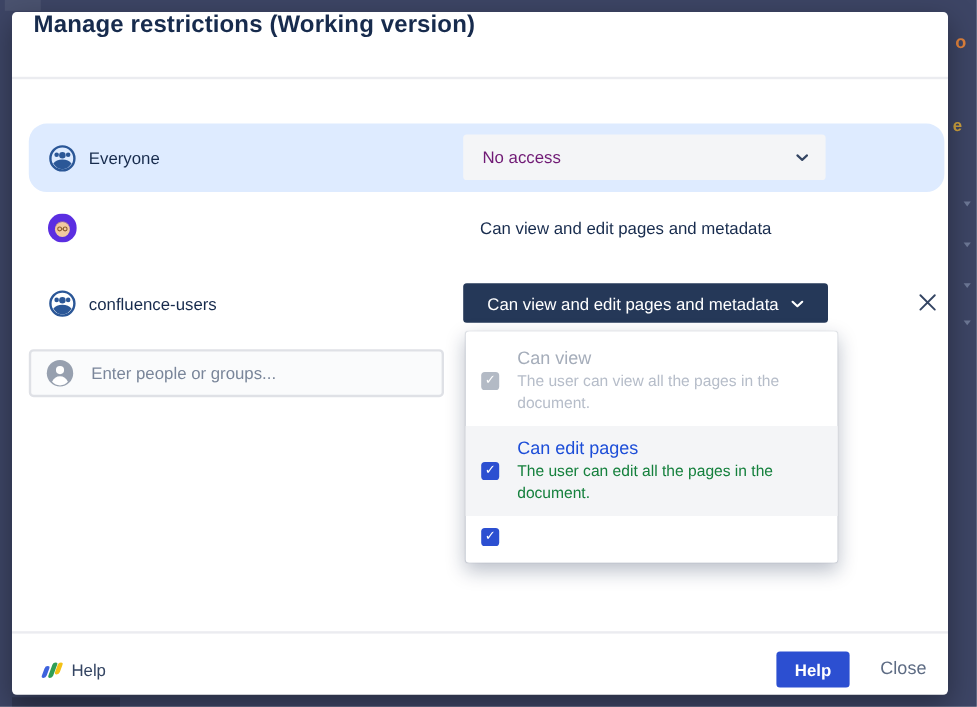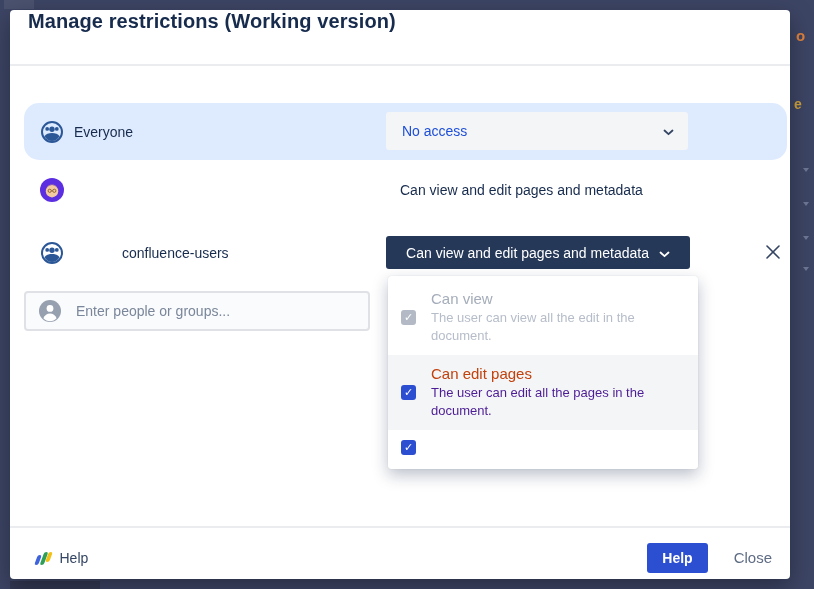--- a/index.html
+++ b/index.html
@@ -21,30 +21,30 @@
     position:absolute;left:10px;top:10px;width:780px;height:569px;
     background:#ffffff;border-radius:4px;
     box-shadow:0 8px 24px rgba(0,0,0,.35);
   }
   .modal-header{height:56px;border-bottom:2px solid #ebecf0;display:flex;align-items:flex-start;padding:0 18px;box-sizing:border-box;}
   .modal-title{font-size:20px;font-weight:600;color:#172b4d;letter-spacing:.1px;}
   
   .row{position:absolute;left:14px;width:763px;display:flex;align-items:center;box-sizing:border-box;}
   .row-everyone{top:93px;height:57px;background:#deebff;border-radius:15px;padding-left:16px;}
   .row-maggie{top:156px;height:48px;padding-left:16px;}
-  .row-group{top:215px;height:55px;padding-left:16px;gap:48px;}
+  .row-group{top:215px;height:55px;padding-left:16px;}
   .row-name{font-size:14px;color:#172b4d;margin-left:10px;}
   .icon-24{width:24px;height:24px;flex:0 0 24px;display:inline-block;}
   
   .select-light{
     position:absolute;left:362px;top:9px;width:302px;height:38px;
     background:#f4f5f7;border-radius:3px;display:flex;align-items:center;
     justify-content:space-between;padding:0 14px 0 16px;box-sizing:border-box;cursor:pointer;
   }
-  .select-light .lbl{font-size:14px;color:#1d4ed8;}
+  .select-light .lbl{font-size:14px;color:#701a75;}
   
   .access-static{position:absolute;left:376px;font-size:14px;color:#172b4d;}
   
   .select-dark{
     position:absolute;left:362px;top:11px;width:304px;height:33px;
     background:#253858;border-radius:3px;display:flex;align-items:center;
     justify-content:center;gap:10px;box-sizing:border-box;cursor:pointer;
   }
   .select-dark .lbl{font-size:14px;color:#ffffff;}
   .remove-btn{position:absolute;left:736px;top:15px;width:26px;height:26px;display:flex;align-items:center;justify-content:center;background:none;border:none;cursor:pointer;padding:0;}
@@ -62,22 +62,22 @@
   
   .dd-panel{
     position:absolute;left:378px;top:266px;width:310px;
     background:#ffffff;border-radius:3px;
     box-shadow:0 6px 16px rgba(9,30,66,.28), 0 0 1px rgba(9,30,66,.2);
     padding:4px 0;box-sizing:border-box;
   }
   .dd-option{display:flex;align-items:center;gap:15px;padding:10px 16px 10px 13px;cursor:pointer;}
   .dd-option.hovered{background:#f4f5f7;}
   .dd-option.disabled{cursor:default;}
-  .dd-title{font-size:15px;color:#c2410c;margin-bottom:2px;}
-  .dd-desc{font-size:13px;line-height:1.38;color:#4c1d95;max-width:250px;}
+  .dd-title{font-size:15px;color:#1d4ed8;margin-bottom:2px;}
+  .dd-desc{font-size:13px;line-height:1.38;color:#15803d;max-width:250px;}
   .dd-option.disabled .dd-title{color:#a5adba;}
   .dd-option.disabled .dd-desc{color:#b6bdc9;}
   .checkbox{
     width:15px;height:15px;flex:0 0 15px;border-radius:3px;background:#2c4fd1;
     position:relative;
   }
   .checkbox::after{
     content:"\2713";position:absolute;left:0;top:0;width:15px;height:15px;
     color:#fff;font-size:11px;line-height:15px;text-align:center;font-weight:bold;
   }
@@ -192,21 +192,21 @@
       </svg>
     </span>
     <input type="text" placeholder="Enter people or groups..." style="">
   </div>
 
   <div class="dd-panel">
     <div class="dd-option disabled">
       <span class="checkbox gray"></span>
       <span>
         <div class="dd-title">Can view</div>
-        <div class="dd-desc">The user can view all the edit in the document.</div>
+        <div class="dd-desc">The user can view all the pages in the document.</div>
       </span>
     </div>
     <div class="dd-option hovered">
       <span class="checkbox"></span>
       <span>
         <div class="dd-title">Can edit pages</div>
         <div class="dd-desc">The user can edit all the pages in the document.</div>
       </span>
     </div>
     <div class="dd-option">

